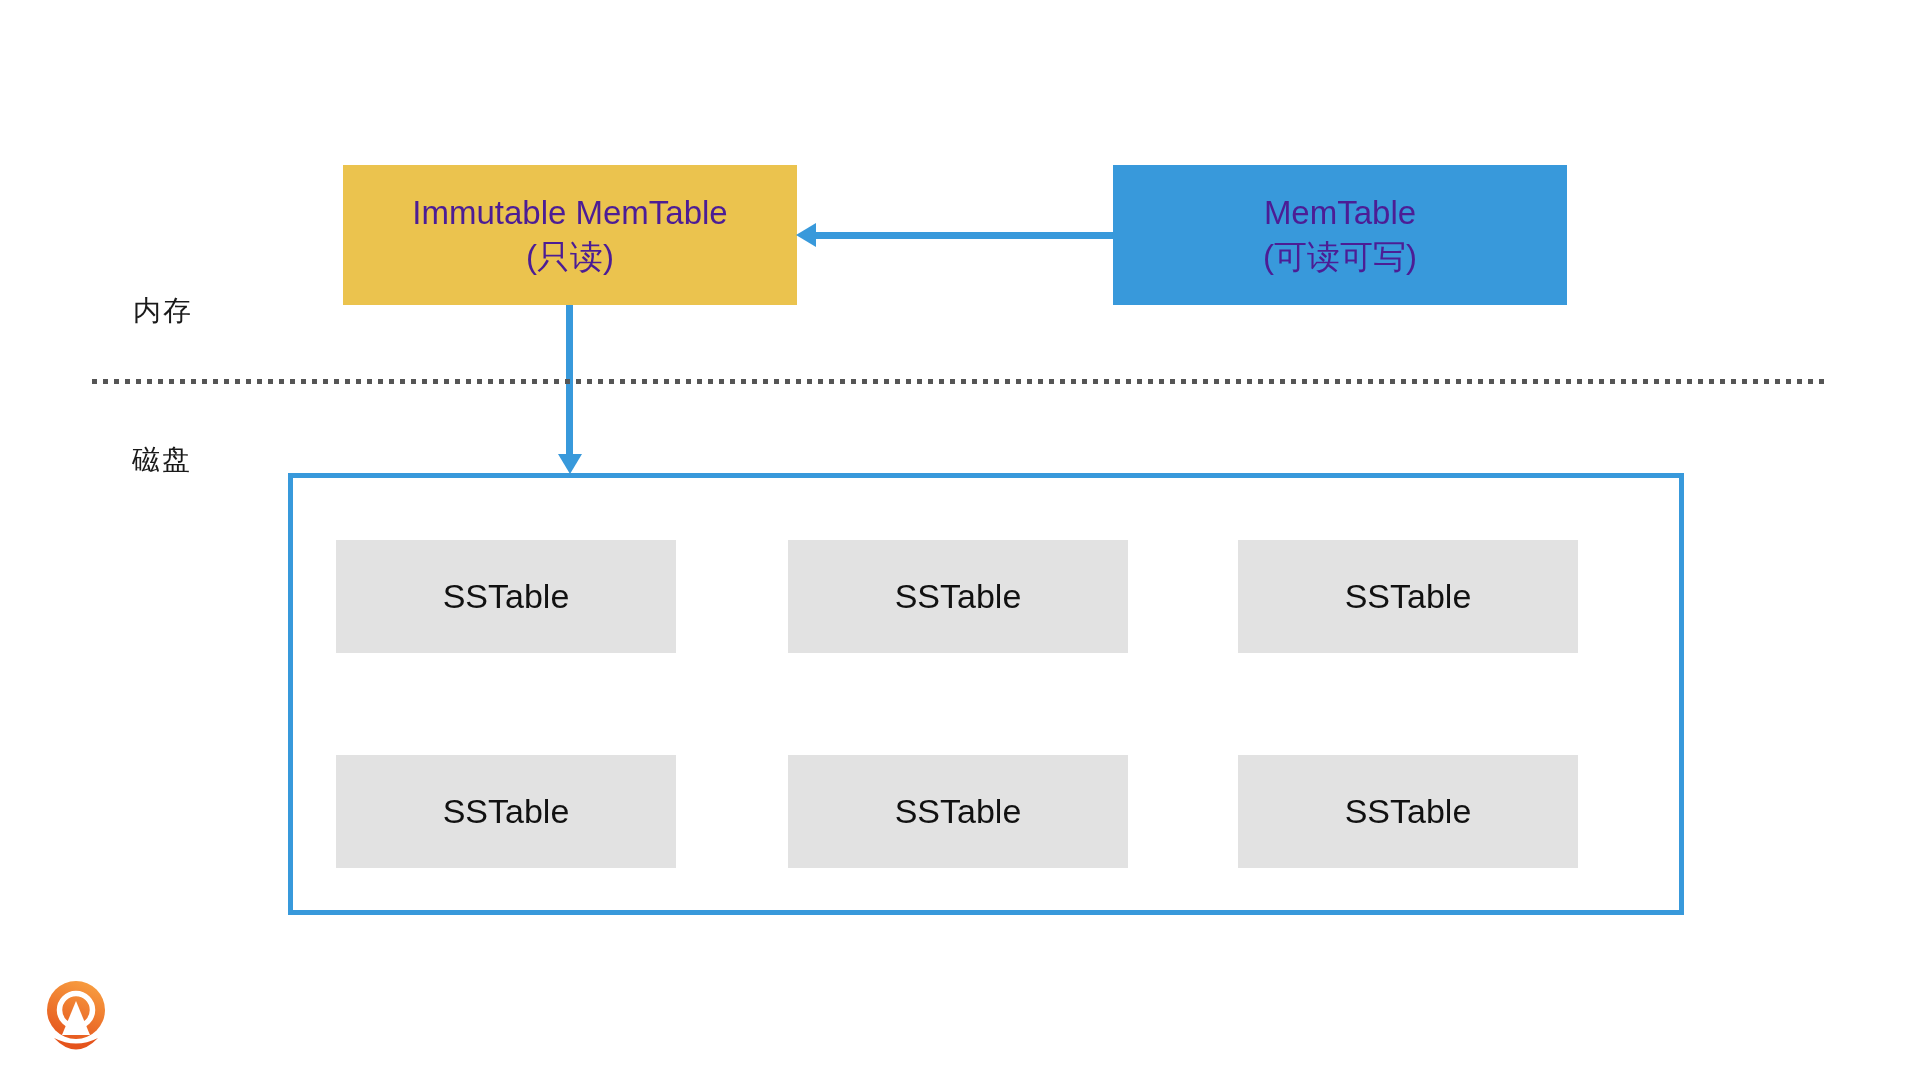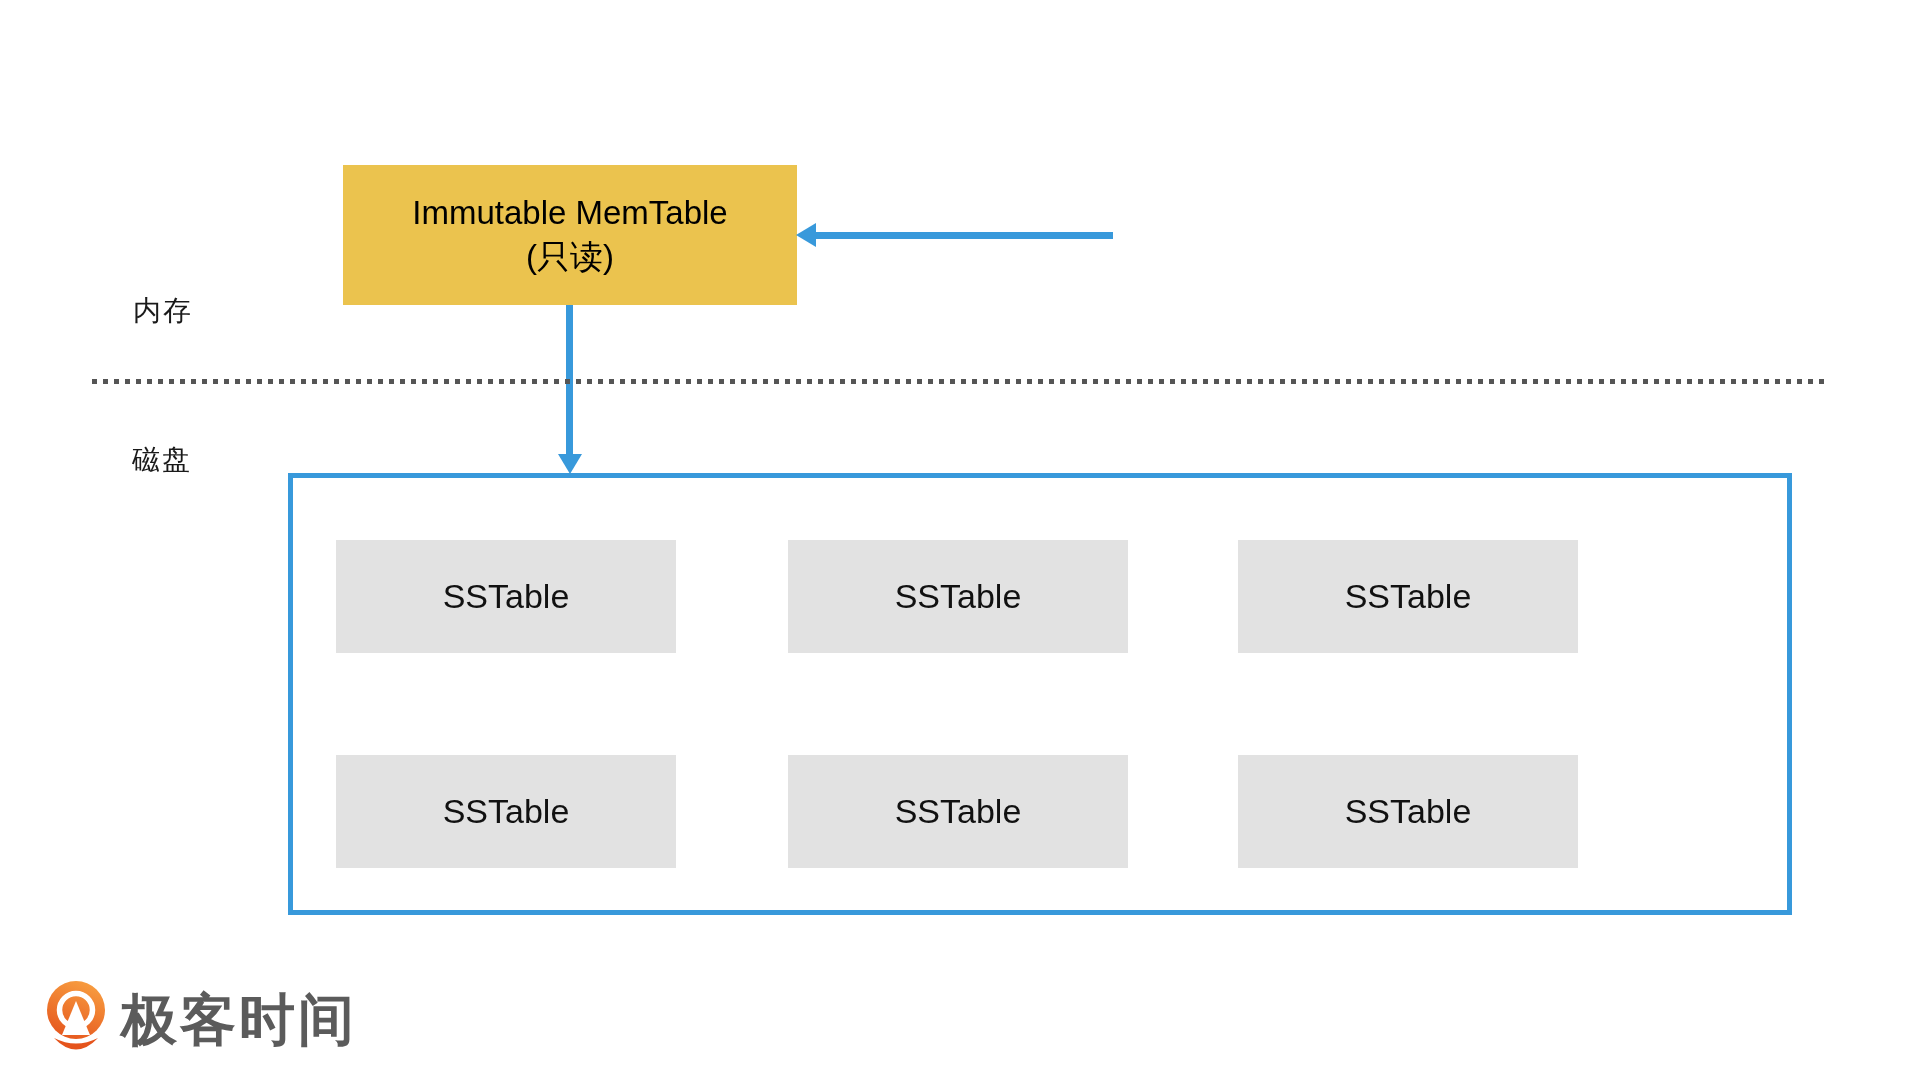--- a/index.html
+++ b/index.html
@@ -22,21 +22,21 @@
   }
   .label-memory { left: 133px; top: 297px; }
   .label-disk  { left: 132px; top: 446px; }
 
   .mem-box {
     position: absolute;
     width: 454px; height: 140px;
     top: 165px;
     display: flex; flex-direction: column;
     align-items: center; justify-content: center;
-    color: #000000;
+    color: #4c1d95;
     font-size: 33px;
     line-height: 1.32;
     text-align: center;
   }
   .box-immutable { left: 343px; background: #EBC34E; }
   .box-memtable  { left: 1113px; background: #3899DB; }
 
   
   .h-arrow-shaft {
     position: absolute;
@@ -72,21 +72,21 @@
   .divider-dotted {
     position: absolute;
     left: 92px; top: 379px;
     width: 1738px; height: 5px;
     background: repeating-linear-gradient(to right, #555555 0 5px, transparent 5px 11px);
   }
 
   .disk-box {
     position: absolute;
     left: 288px; top: 473px;
-    width: 1504px; height: 442px;
+    width: 1396px; height: 442px;
     border: 5px solid #3899DB;
     box-sizing: border-box;
     background: #ffffff;
   }
   .sstable {
     position: absolute;
     width: 340px; height: 113px;
     background: #E2E2E2;
     display: flex; align-items: center; justify-content: center;
     color: #111111;
@@ -118,20 +118,24 @@
 
 <div class="canvas">
 
   <div class="section-label label-memory">内存</div>
 
   <div class="mem-box box-immutable">
     <div>Immutable MemTable</div>
     <div>(只读)</div>
   </div>
 
+  <div class="mem-box box-memtable">
+    <div>MemTable</div>
+    <div>(可读可写)</div>
+  </div>
 
   <div class="h-arrow-shaft"></div>
   <div class="h-arrow-head"></div>
 
   <div class="v-arrow-shaft"></div>
   <div class="v-arrow-head"></div>
 
   <div class="divider-dotted"></div>
 
   <div class="section-label label-disk">磁盘</div>
@@ -151,16 +155,15 @@
         <linearGradient id="og" x1="0.6" y1="0" x2="0.2" y2="1">
           <stop offset="0" stop-color="#F79B3F"></stop>
           <stop offset="1" stop-color="#E5541C"></stop>
         </linearGradient>
       </defs>
       <circle cx="31" cy="29" r="29" fill="url(#og)"></circle>
       <circle cx="31" cy="29" r="16.5" fill="none" stroke="#ffffff" stroke-width="5.5"></circle>
       <polygon points="31,20 45,54 17,54" fill="#ffffff"></polygon>
       <path d="M 9 57 Q 31 80 53 57 Q 31 68 9 57 Z" fill="#E5541C"></path>
     </svg>
-    <div class="logo-text">极客时间</div>
   </div>
 
 </div>
 
 </body></html>

